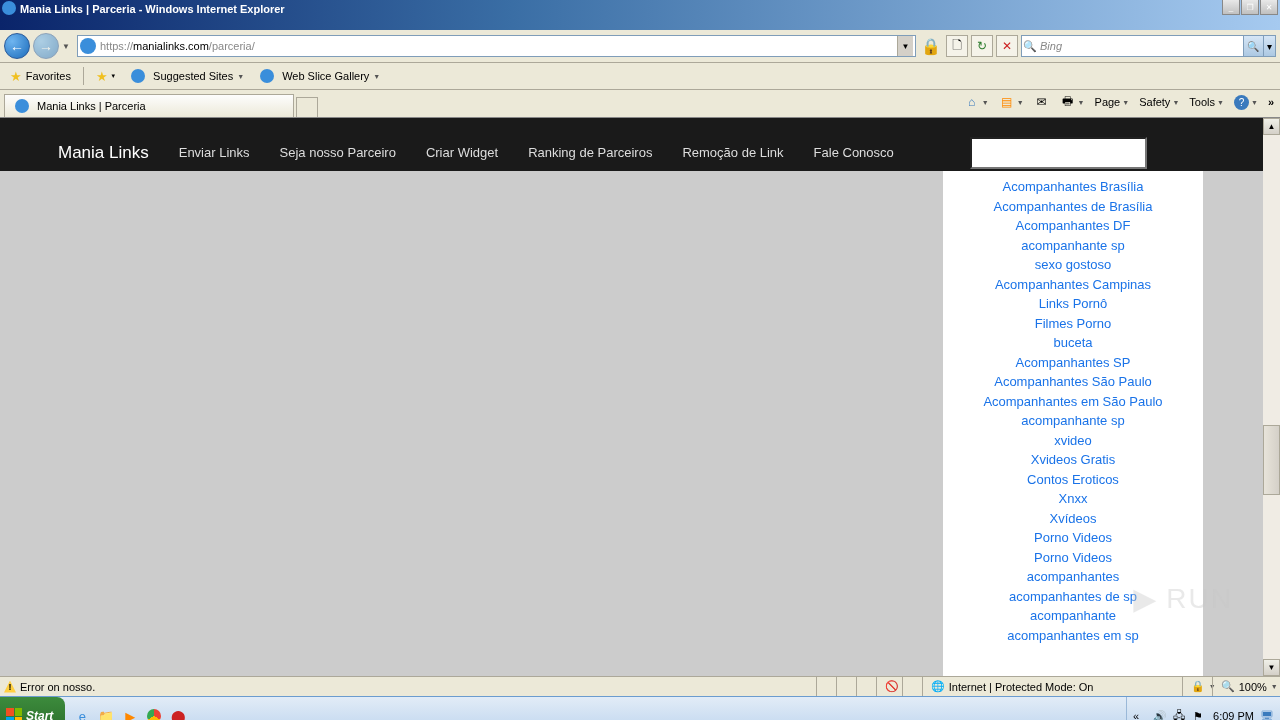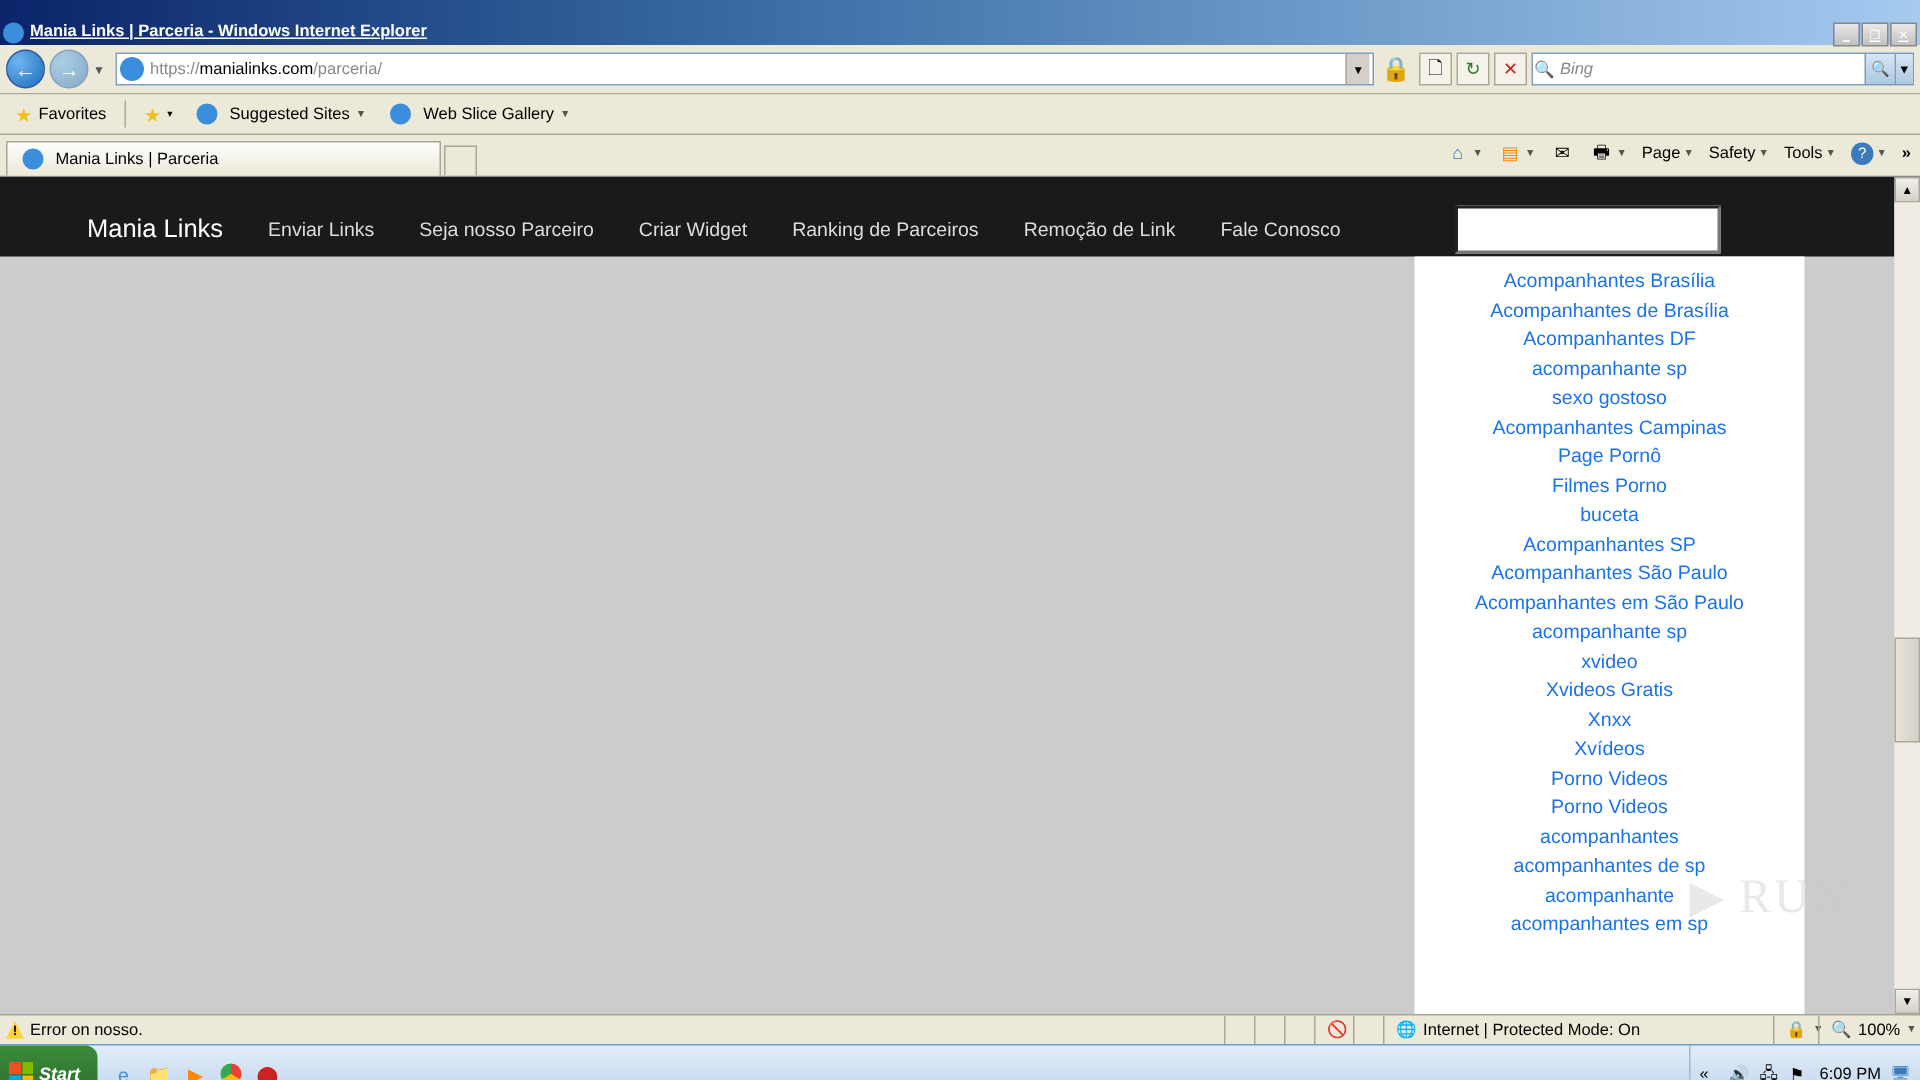--- a/index.html
+++ b/index.html
@@ -10,25 +10,24 @@
       width: 1280px;
       height: 720px;
       position: relative;
     }
     
     
     .title-bar {
       height: 19px;
       background: linear-gradient(to right, #0a246a, #3a6ea5 40%, #a6caf0);
       display: flex;
-      align-items: flex-start;
+      align-items: flex-end;
       padding: 15px 2px;
       color: white;
       font-size: 11px;
-      text-decoration: underline;
     }
     .title-bar .ie-icon {
       width: 14px; height: 14px;
       margin-right: 4px;
       background: #3a8edb;
       border-radius: 50%;
       display: inline-block;
     }
     .title-text { font-weight: bold; flex: 1; }
     .win-buttons { display: flex; gap: 1px; }
@@ -320,26 +319,26 @@
       padding: 0 6px;
       font-size: 11px;
       border-left: 1px solid #9ab8d8;
       height: 100%;
     }
     .tray-icon { width: 14px; font-size: 11px; cursor: pointer; }
     .watermark {
       position: absolute;
       right: 30px;
       bottom: 60px;
-      font-size: 32px;
+      font-size: 28px;
       font-weight: 300;
       color: rgba(200,200,200,0.4);
       letter-spacing: 2px;
       pointer-events: none;
-      display:flex;align-items:center;gap:8px;font-family:Liberation Serif, serif;
+      display:flex;align-items:center;gap:8px;
     }
     .watermark::before {
       content:"▶";
       font-size: 30px;
     }
   </style>
 </head>
 <body>
 
 <div class="title-bar">
@@ -456,29 +455,30 @@
     </div>
     <div class="site-body">
       <div class="main-area"></div>
       <div class="sidebar" id="sidebar">
           <a>Acompanhantes Brasília</a>
           <a>Acompanhantes de Brasília</a>
           <a>Acompanhantes DF</a>
           <a>acompanhante sp</a>
           <a>sexo gostoso</a>
           <a>Acompanhantes Campinas</a>
-          <a>Page Pornô</a>
+          <a>Links Pornô</a>
           <a>Filmes Porno</a>
           <a>buceta</a>
           <a>Acompanhantes SP</a>
           <a>Acompanhantes São Paulo</a>
           <a>Acompanhantes em São Paulo</a>
           <a>acompanhante sp</a>
           <a>xvideo</a>
           <a>Xvideos Gratis</a>
+          <a>Contos Eroticos</a>
           <a>Xnxx</a>
           <a>Xvídeos</a>
           <a>Porno Videos</a>
           <a>Porno Videos</a>
           <a>acompanhantes</a>
           <a>acompanhantes de sp</a>
           <a>acompanhante</a>
           <a>acompanhantes em sp</a>
         </div>
     </div>

